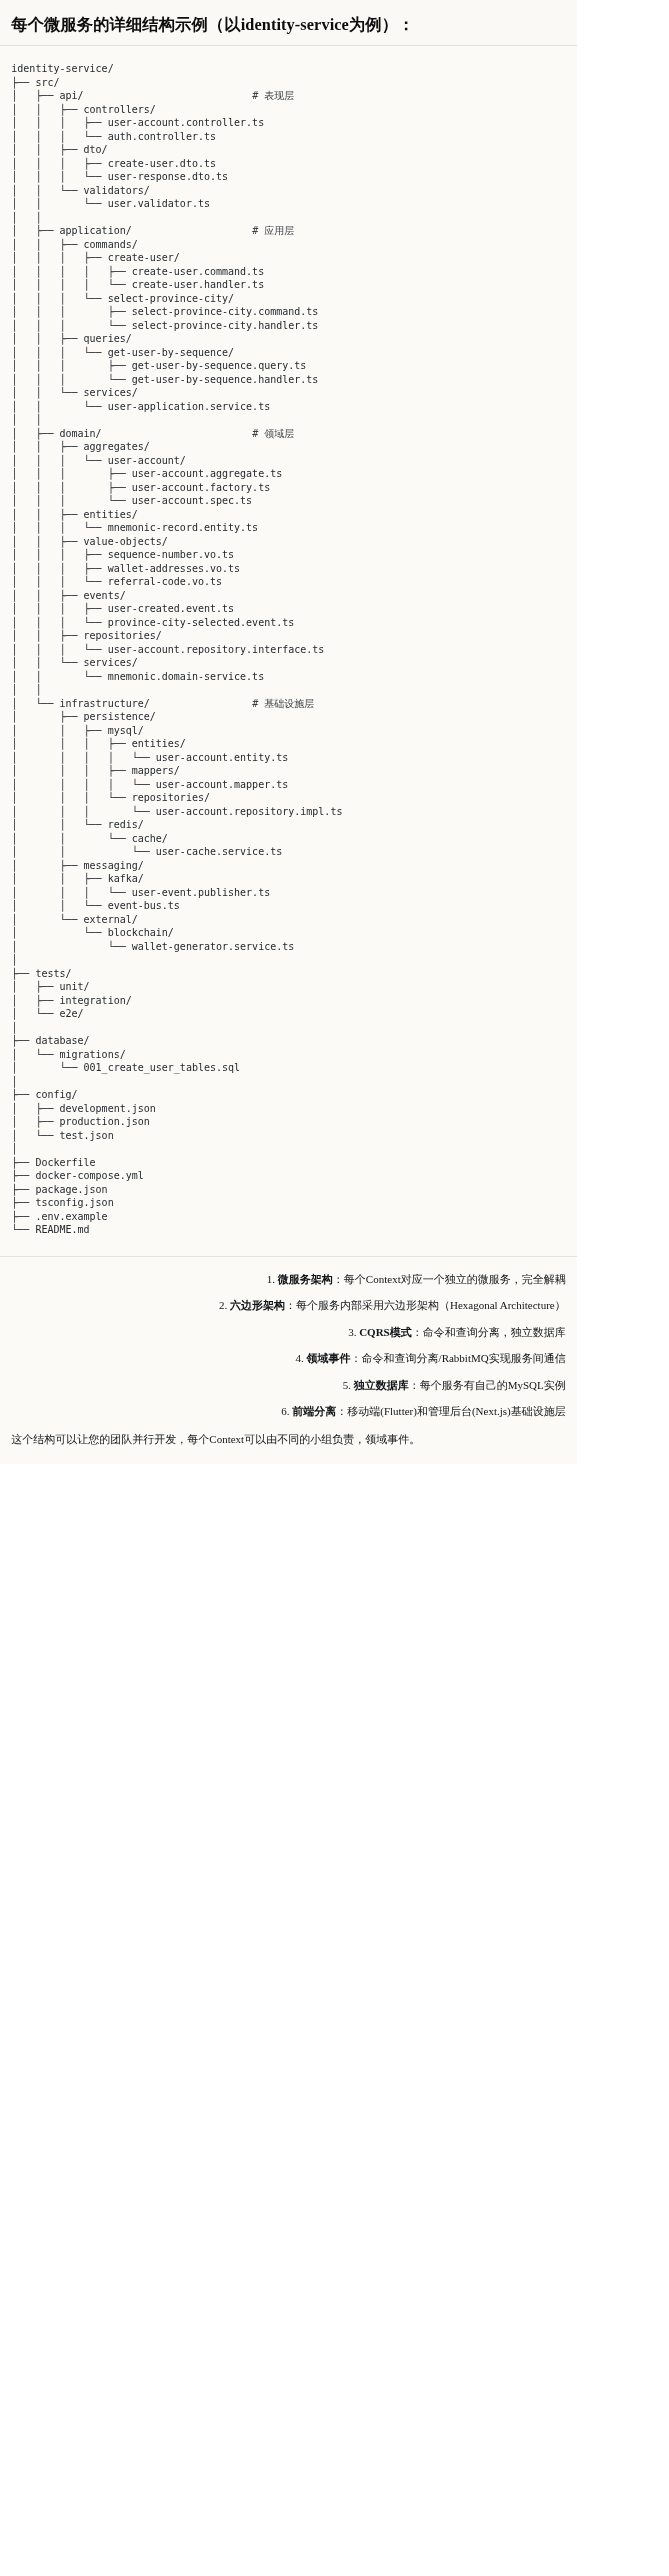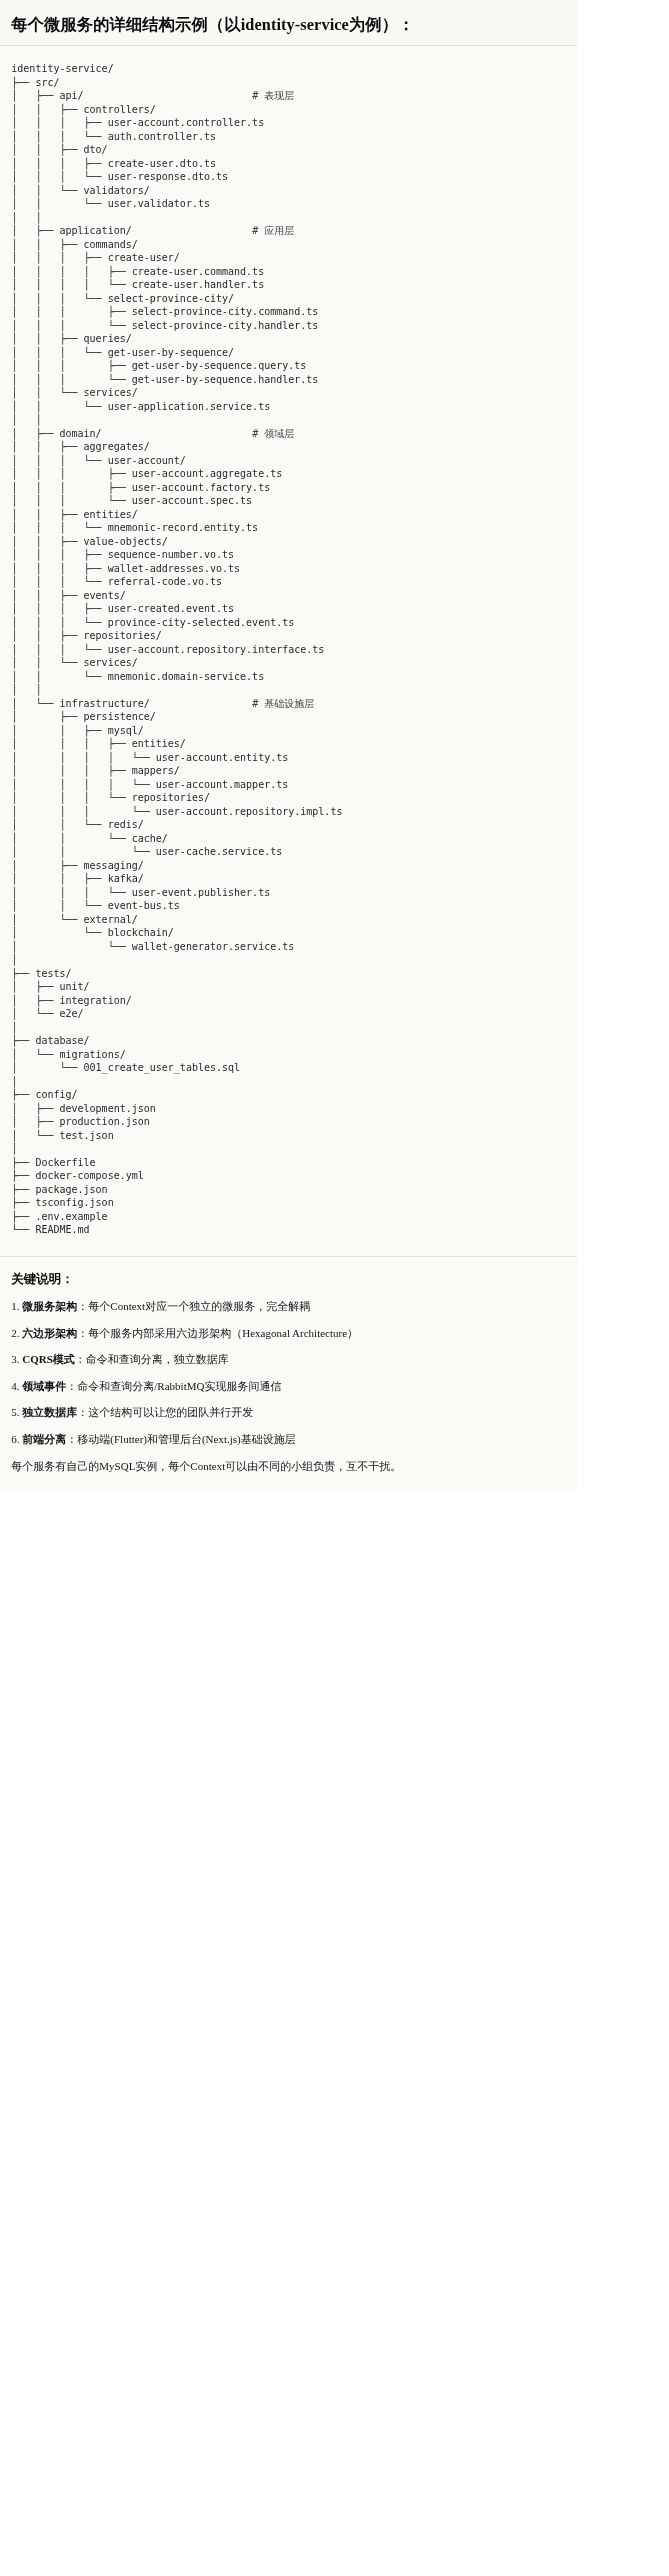--- a/index.html
+++ b/index.html
@@ -63,20 +63,21 @@
     font-size: 12.5px;
     color: #0d0d0d;
     margin: 0 0 10px 0;
     line-height: 1.4;
   }
   ol.kp-list {
     margin: 0 0 8.8px 0;
     padding: 0;
     list-style: none;
     counter-reset: kp;
+    text-align: right;
   }
   ol.kp-list > li {
     font-family: "Liberation Serif", serif;
     font-size: 11px;
     line-height: 1.5;
     color: #111418;
     margin: 0 0 10px 0;
     counter-increment: kp;
   }
   ol.kp-list > li::before {
@@ -187,26 +188,25 @@
 ├── Dockerfile
 ├── docker-compose.yml
 ├── package.json
 ├── tsconfig.json
 ├── .env.example
 └── README.md
 </pre>
   </div>
 
   <div class="keypoints">
-    <h3 class="kp-title">关键说明：</h3>
     <ol class="kp-list">
         <li><span class="kp-term">微服务架构</span><span class="kp-desc">：每个Context对应一个独立的微服务，完全解耦</span></li>
         <li><span class="kp-term">六边形架构</span><span class="kp-desc">：每个服务内部采用六边形架构（Hexagonal Architecture）</span></li>
         <li><span class="kp-term">CQRS模式</span><span class="kp-desc">：命令和查询分离，独立数据库</span></li>
         <li><span class="kp-term">领域事件</span><span class="kp-desc">：命令和查询分离/RabbitMQ实现服务间通信</span></li>
-        <li><span class="kp-term">独立数据库</span><span class="kp-desc">：这个结构可以让您的团队并行开发</span></li>
+        <li><span class="kp-term">独立数据库</span><span class="kp-desc">：每个服务有自己的MySQL实例</span></li>
         <li><span class="kp-term">前端分离</span><span class="kp-desc">：移动端(Flutter)和管理后台(Next.js)基础设施层</span></li>
       </ol>
-    <p class="kp-footer">每个服务有自己的MySQL实例，每个Context可以由不同的小组负责，互不干扰。</p>
+    <p class="kp-footer">这个结构可以让您的团队并行开发，每个Context可以由不同的小组负责，领域事件。</p>
   </div>
 
 </div>
 
 
 </body></html>

